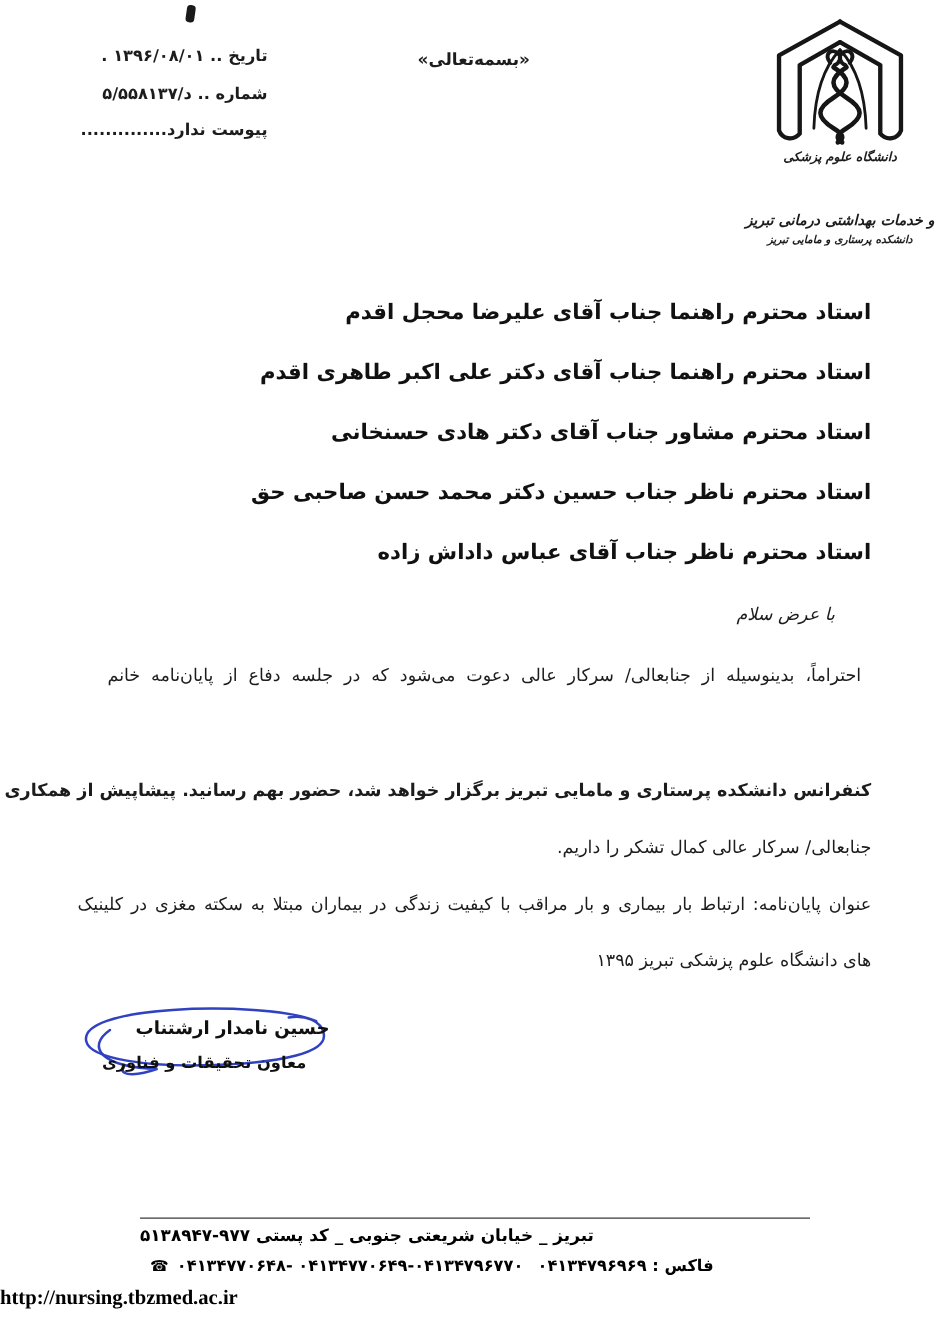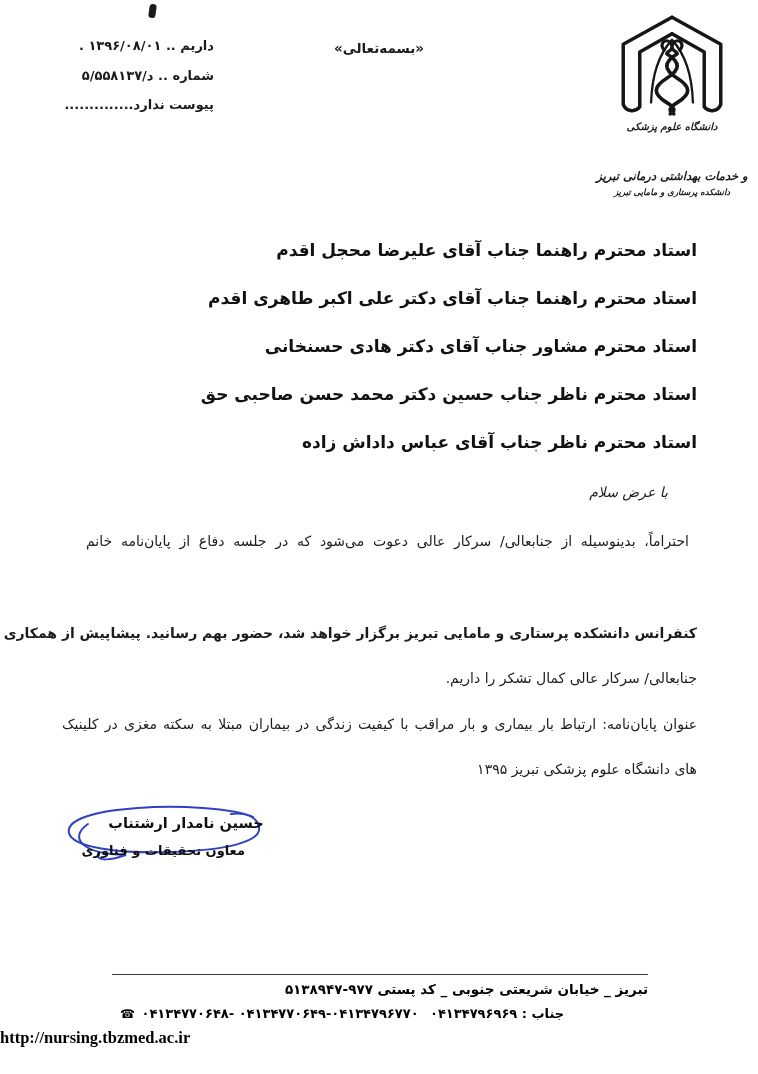--- a/index.html
+++ b/index.html
@@ -34,36 +34,36 @@
   .bl3{top:625px;font-weight:bold;}
   .bl4{top:670px;text-align:right;text-align-last:right;}
   .th1{top:716px;}
   .th2{top:761px;text-align:right;text-align-last:right;}
   
   .sig-svg{left:48px;top:802px;}
   .sig-name{left:103px;top:815px;width:166px;text-align:center;direction:rtl;font-weight:bold;font-size:14.5px;white-space:nowrap;color:#101010;}
   .sig-title{left:83px;top:843px;width:162px;text-align:center;direction:rtl;font-weight:bold;font-size:13px;white-space:nowrap;color:#101010;}
   
   .rule{left:112px;top:974px;width:536px;border-top:1.6px solid #3a3a3a;height:0;}
-  .addr{left:112px;top:981px;width:536px;text-align:right;direction:rtl;font-weight:bold;font-size:13.5px;white-space:nowrap;color:#000;}
+  .addr{left:112px;top:981px;width:536px;text-align:left;direction:rtl;font-weight:bold;font-size:13.5px;white-space:nowrap;color:#000;}
   .phones{left:120px;top:1006px;direction:ltr;font-weight:bold;font-size:13px;white-space:nowrap;color:#000;}
   .phones .ph-icon{font-size:12px;margin-right:2px;}
   .fax{left:430px;top:1006px;direction:rtl;font-weight:bold;font-size:13px;white-space:nowrap;color:#000;}
   .url{left:0;top:1028px;width:758px;font-family:"Liberation Serif",serif;
        font-weight:bold;font-size:16.5px;color:#000;}
 </style>
 </head>
 <body>
 
 <div id="page">
 
   <div class="abs artifact"></div>
 
   <div class="abs meta-row m1">
-    <span>داریم</span>
+    <span>تاریخ</span>
     <span class="leader">..</span>
     <span class="val" dir="ltr">۱۳۹۶/۰۸/۰۱</span>
     <span>.</span>
   </div>
   <div class="abs meta-row m2">
     <span>شماره</span>
     <span class="leader">..</span>
     <span class="val" dir="ltr">۵/د/۵۵۸۱۳۷</span>
   </div>
   <div class="abs meta-row m3">
@@ -118,17 +118,17 @@
   <div class="abs rule"></div>
   <div class="abs addr">
     <span>تبریز _ خیابان شریعتی جنوبی _ کد پستی</span>
     <span dir="ltr">۵۱۳۸۹۴۷-۹۷۷</span>
   </div>
   <div class="abs phones">
     <span class="ph-icon">☎</span>
     <span dir="ltr">۰۴۱۳۴۷۷۰۶۴۸- ۰۴۱۳۴۷۷۰۶۴۹-۰۴۱۳۴۷۹۶۷۷۰</span>
   </div>
   <div class="abs fax">
-    <span>جناب</span><span> : </span><span dir="ltr">۰۴۱۳۴۷۹۶۹۶۹</span>
+    <span>فاکس</span><span> : </span><span dir="ltr">۰۴۱۳۴۷۹۶۹۶۹</span>
   </div>
   <div class="abs url">http://nursing.tbzmed.ac.ir</div>
 
 </div>
 
 </body></html>

